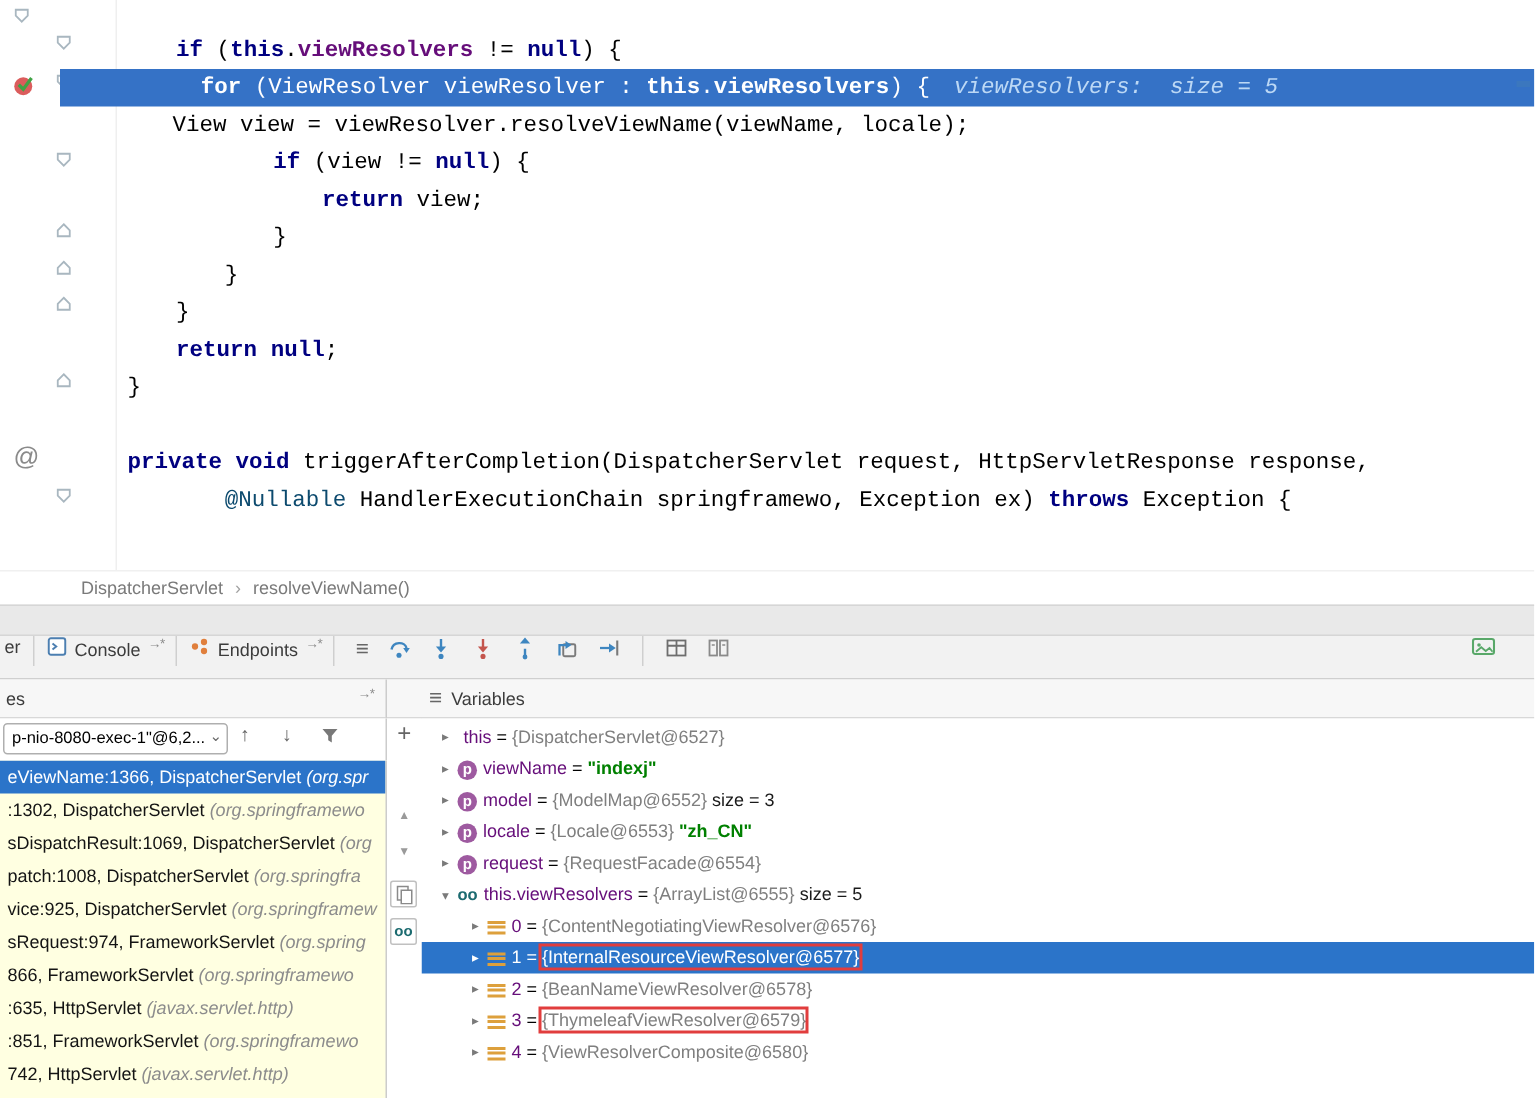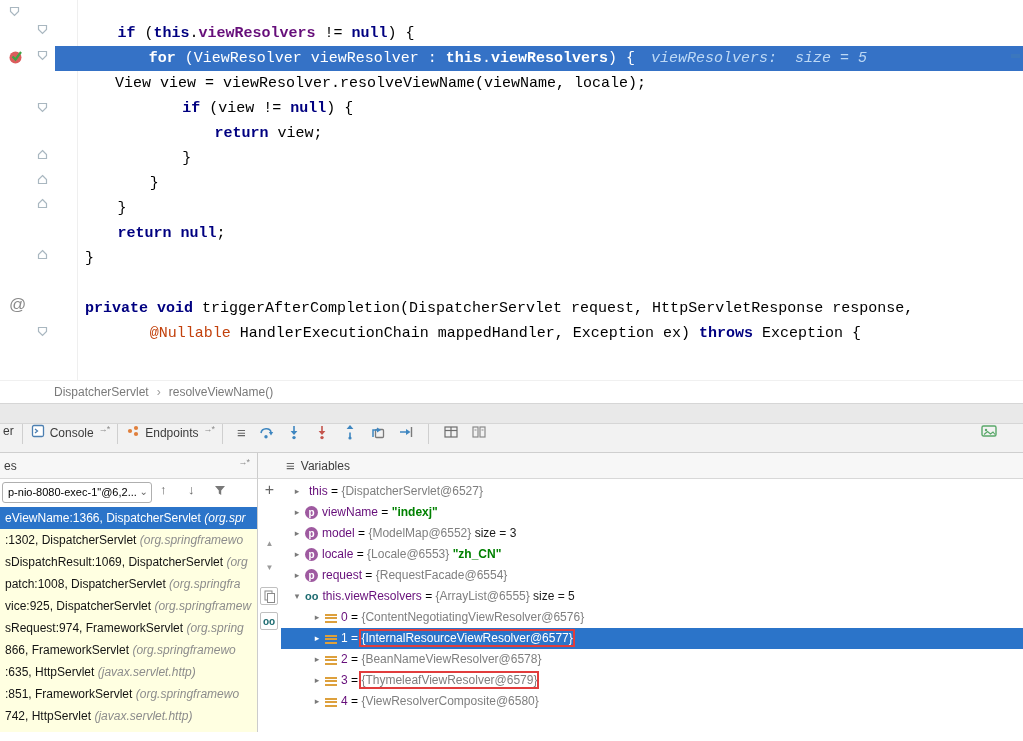--- a/index.html
+++ b/index.html
@@ -7,21 +7,21 @@
         font-family:"Liberation Sans",sans-serif;color:#000;}
 
   
   .editor{position:absolute;left:0;top:0;width:1023px;height:380px;background:#fff;}
   .gutter-line{position:absolute;left:77px;top:0;width:1px;height:380px;background:#EFEFEF;}
   .code{position:absolute;left:0;top:21px;right:0;
         font-family:Liberation Mono, monospace;font-size:15px;}
   .code-line{height:25px;line-height:25px;white-space:pre;}
   .tok.kw{color:#000080;font-weight:bold;}
   .tok.fld{color:#660E7A;font-weight:600;}
-  .tok.ann{color:#c2410c;}
+  .tok.ann{color:#0c4a6e;}
   .tok.pl{color:#000;}
   .tok.hint{color:#8996A3;font-style:italic;margin-left:16px;}
   .exec-line{background:#3572C6;}
   .exec-line .tok{color:#fff;}
   .exec-line .tok.hint{color:#BCD8F5;}
   .gicon{position:absolute;}
   .at-glyph{position:absolute;left:9px;top:295px;font-size:17px;color:#8A8A8A;}
   .scroll-marker{position:absolute;right:3px;top:54px;width:9px;height:4px;background:#3B77BE;}
 
   
@@ -140,32 +140,32 @@
           <path d="M6.5 2.5 L10.5 6.5 V10.5 H2.5 V6.5 Z" fill="none" stroke="#A9B7C0" stroke-width="1.2"></path>
         </svg></span>
     <span class="gicon" style="left:36px;top:324px">
       <svg width="13" height="13" viewBox="0 0 13 13">
           <path d="M2.5 2.5 H10.5 V6.5 L6.5 10.5 L2.5 6.5 Z" fill="none" stroke="#A9B7C0" stroke-width="1.2"></path>
         </svg></span>
     <span class="at-glyph">@</span>
 
     <div class="code">
         <div class="code-line" style="padding-left: 117.4px;"><span class="tok kw">if</span><span class="tok pl"> (</span><span class="tok kw">this</span><span class="tok pl">.</span><span class="tok fld">viewResolvers</span><span class="tok pl"> != </span><span class="tok kw">null</span><span class="tok pl">) {</span></div>
-        <div class="code-line exec-line" style="margin-left: 55px; padding-left: 93.8px;"><span class="tok kw">for</span><span class="tok pl"> (ViewResolver viewResolver : </span><span class="tok kw">this</span><span class="tok pl">.</span><span class="tok fld">viewResolvers</span><span class="tok pl">) {</span><span class="tok hint">viewResolvers:  size = 5</span></div>
+        <div class="code-line exec-line" style="margin-left: 40px; padding-left: 93.8px;"><span class="tok kw">for</span><span class="tok pl"> (ViewResolver viewResolver : </span><span class="tok kw">this</span><span class="tok pl">.</span><span class="tok fld">viewResolvers</span><span class="tok pl">) {</span><span class="tok hint">viewResolvers:  size = 5</span></div>
         <div class="code-line" style="padding-left: 115px;"><span class="tok pl">View view = viewResolver.resolveViewName(viewName, locale);</span></div>
         <div class="code-line" style="padding-left: 182.2px;"><span class="tok kw">if</span><span class="tok pl"> (view != </span><span class="tok kw">null</span><span class="tok pl">) {</span></div>
         <div class="code-line" style="padding-left: 214.6px;"><span class="tok kw">return</span><span class="tok pl"> view;</span></div>
         <div class="code-line" style="padding-left: 182.2px;"><span class="tok pl">}</span></div>
         <div class="code-line" style="padding-left: 149.8px;"><span class="tok pl">}</span></div>
         <div class="code-line" style="padding-left: 117.4px;"><span class="tok pl">}</span></div>
         <div class="code-line" style="padding-left: 117.4px;"><span class="tok kw">return</span><span class="tok pl"> </span><span class="tok kw">null</span><span class="tok pl">;</span></div>
         <div class="code-line" style="padding-left: 85px;"><span class="tok pl">}</span></div>
         <div class="code-line" style="padding-left: 85px;"></div>
         <div class="code-line" style="padding-left: 85px;"><span class="tok kw">private</span><span class="tok pl"> </span><span class="tok kw">void</span><span class="tok pl"> triggerAfterCompletion(DispatcherServlet request, HttpServletResponse response,</span></div>
-        <div class="code-line" style="padding-left: 149.8px;"><span class="tok ann">@Nullable</span><span class="tok pl"> HandlerExecutionChain mappedHandler, Exception ex) </span><span class="tok kw">throws</span><span class="tok pl"> Exception {</span></div>
+        <div class="code-line" style="padding-left: 149.8px;"><span class="tok ann">@Nullable</span><span class="tok pl"> HandlerExecutionChain springframewo, Exception ex) </span><span class="tok kw">throws</span><span class="tok pl"> Exception {</span></div>
       </div>
     <span class="scroll-marker"></span>
   </div>
 
   <div class="breadcrumbs">
     <span>DispatcherServlet</span>
     <span class="sep">›</span>
     <span>resolveViewName()</span>
   </div>
 

